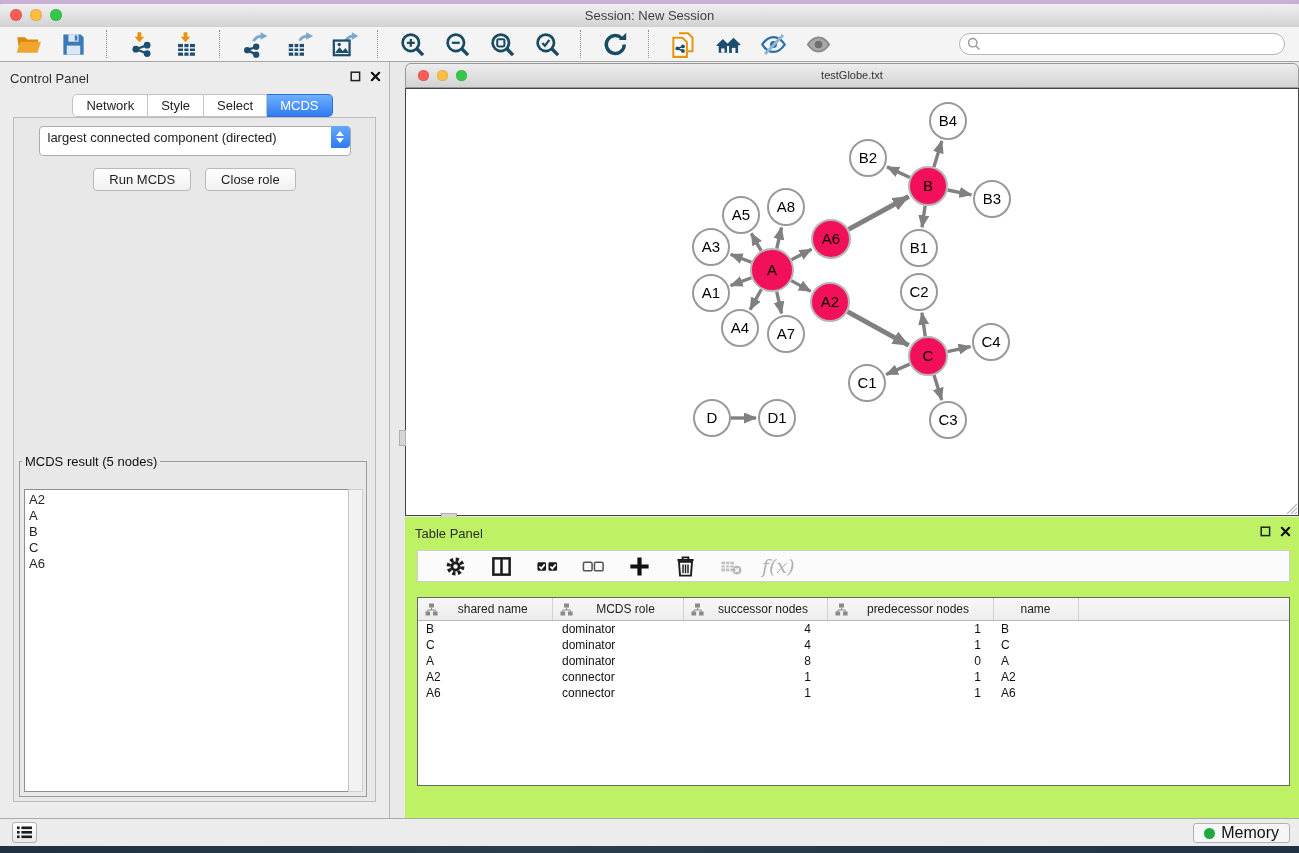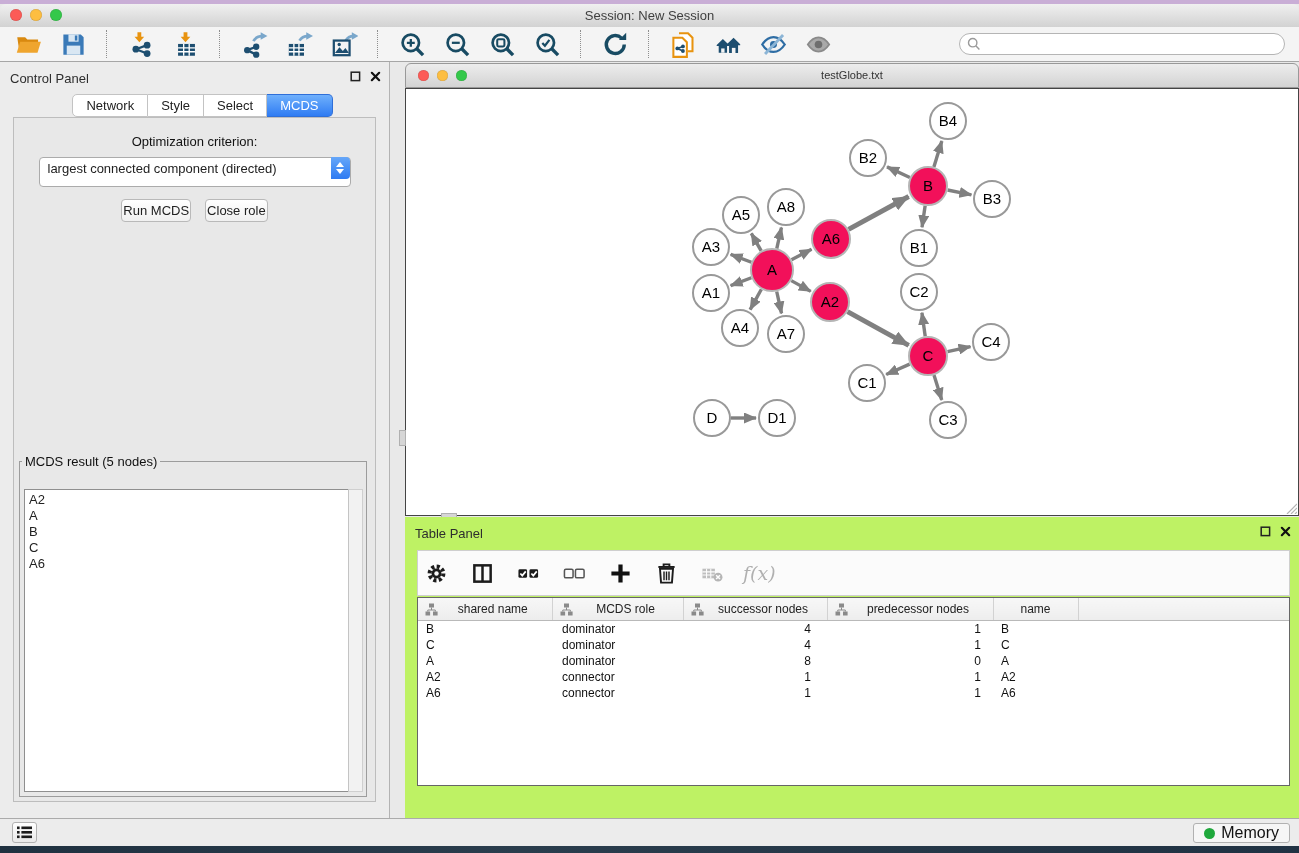--- a/index.html
+++ b/index.html
@@ -36,42 +36,42 @@
   .seg .tab.selected{background:linear-gradient(#6fb0fc,#2f7cf3);border-color:#2f6fd8;color:#fff;}
   #cp-content{position:absolute;left:13px;right:13px;top:55px;bottom:16px;background:#e8e8e8;border:1px solid #bdbdbd;}
   #opt-label{margin-top:16px;text-align:center;font-size:13px;color:#111;}
   #criterion-select{position:relative;margin:8px auto 0;width:312px;height:30px;background:#fff;border:1px solid #ababab;border-radius:4px;
                     font-size:13px;line-height:22px;padding-left:8px;box-sizing:border-box;}
   #criterion-stepper{position:absolute;right:0;top:-1px;width:19px;height:22px;border-radius:0 4px 4px 0;
                      background:linear-gradient(#66a7f9,#2e7bf2);display:flex;flex-direction:column;align-items:center;justify-content:center;gap:2px;}
   .arr-up{width:0;height:0;border-left:4px solid transparent;border-right:4px solid transparent;border-bottom:5px solid #fff;}
   .arr-dn{width:0;height:0;border-left:4px solid transparent;border-right:4px solid transparent;border-top:5px solid #fff;}
   #cp-buttons{margin-top:12px;display:flex;justify-content:center;gap:14px;}
-  .mac-btn{font-size:13px;padding:3px 1px;background:linear-gradient(#ffffff,#f0f0f0);border:1px solid #b9b9b9;border-radius:4px;color:#222;cursor:default;}
+  .mac-btn{font-size:13px;padding:3px 15px;background:linear-gradient(#ffffff,#f0f0f0);border:1px solid #b9b9b9;border-radius:4px;color:#222;cursor:default;}
   #result-box{position:absolute;left:5px;right:8px;top:336px;bottom:4px;border:1px solid #9c9c9c;margin:0;padding:2px;}
   #result-box legend{font-size:13px;padding:0 3px;color:#111;}
   #result-list{position:absolute;left:4px;right:16px;top:20px;bottom:4px;background:#fff;border:1px solid #8f8f8f;
                font-size:13px;line-height:16px;padding:2px 0 0 4px;overflow:hidden;}
   #result-scroll{position:absolute;right:3px;top:20px;bottom:4px;width:13px;background:#f2f2f2;border:1px solid #cfcfcf;border-left:1px solid #c4c4c4;}
   
   #network-window{position:absolute;left:405px;top:63px;width:894px;height:453px;}
   #nw-titlebar{position:absolute;top:0;left:0;right:0;height:25px;background:linear-gradient(#ededed,#d3d3d3);
                border:1px solid #999;border-radius:6px 6px 0 0;box-sizing:border-box;}
   #nw-titlebar .lights{top:6px;left:12px;} #nw-titlebar .light{width:11px;height:11px;}
   #nw-title{position:absolute;left:0;right:0;top:5px;text-align:center;font-size:11px;color:#333;}
   #nw-canvas{position:absolute;top:25px;left:0;right:0;bottom:0;background:#fff;border:1px solid #444;box-sizing:border-box;}
   #network-svg{position:absolute;inset:0;width:100%;height:100%;}
   .node-label{font-size:15px;fill:#000;}
   #nw-grip{position:absolute;right:1px;bottom:1px;width:12px;height:12px;}
   .split-h{position:absolute;left:441px;top:513px;width:16px;height:7px;background:#d6d6d6;border:1px solid #b0b0b0;box-sizing:border-box;}
   .split-v{position:absolute;left:399px;top:430px;width:7px;height:16px;background:#d6d6d6;border:1px solid #b0b0b0;box-sizing:border-box;}
   
   #table-panel{position:absolute;left:405px;top:517px;width:894px;bottom:35px;background:#bef264;}
-  #tp-toolbar{position:absolute;left:12px;right:9px;top:33px;height:46px;background:#fbfbfb;border:1px solid #cfcfcf;
-              display:flex;align-items:center;gap:16px;padding:0 3px;box-sizing:border-box;}
+  #tp-toolbar{position:absolute;left:12px;right:9px;top:33px;height:32px;background:#fbfbfb;border:1px solid #cfcfcf;
+              display:flex;align-items:center;gap:16px;padding:0 22px;box-sizing:border-box;}
   #tp-toolbar .ti{width:30px;height:30px;} #tp-toolbar .ti svg{width:23px;height:23px;}
   #fx-label{font-family:"DejaVu Serif",serif;font-style:italic;font-size:19px;color:#b0b0b0;}
   #tp-tablewrap{position:absolute;left:12px;right:9px;top:80px;bottom:32px;background:#fff;border:1px solid #666;overflow:hidden;}
   #node-table{border-collapse:collapse;width:100%;table-layout:fixed;font-size:12px;}
   #node-table th{height:22px;background:linear-gradient(#f7f7f7,#ededed);border-bottom:1px solid #b9b9b9;border-left:1px solid #d2d2d2;
                  font-weight:normal;font-size:12px;color:#222;padding:0;}
   #node-table th:first-child{border-left:none;}
   .th-inner{display:flex;align-items:center;padding:0 4px;}
   .th-inner svg{flex:0 0 auto;margin-left:3px;}
   .th-inner span{flex:1;text-align:center;}
@@ -261,21 +261,20 @@
     </div>
     <div id="cp-tabs">
         <div class="seg" id="cp-tabseg">
           <span class="tab">Network</span>
           <span class="tab">Style</span>
           <span class="tab">Select</span>
           <span class="tab selected">MCDS</span>
         </div>
       </div>
     <div id="cp-content">
-      <div id="opt-label">Optimization criterion:</div>
       <div id="criterion-select">
         <span>largest connected component (directed)</span>
         <div id="criterion-stepper">
           <div class="arr-up"></div>
             <div class="arr-dn"></div>
         </div>
       </div>
       <div id="cp-buttons">
         <button class="mac-btn">Run MCDS</button>
         <button class="mac-btn">Close role</button>

